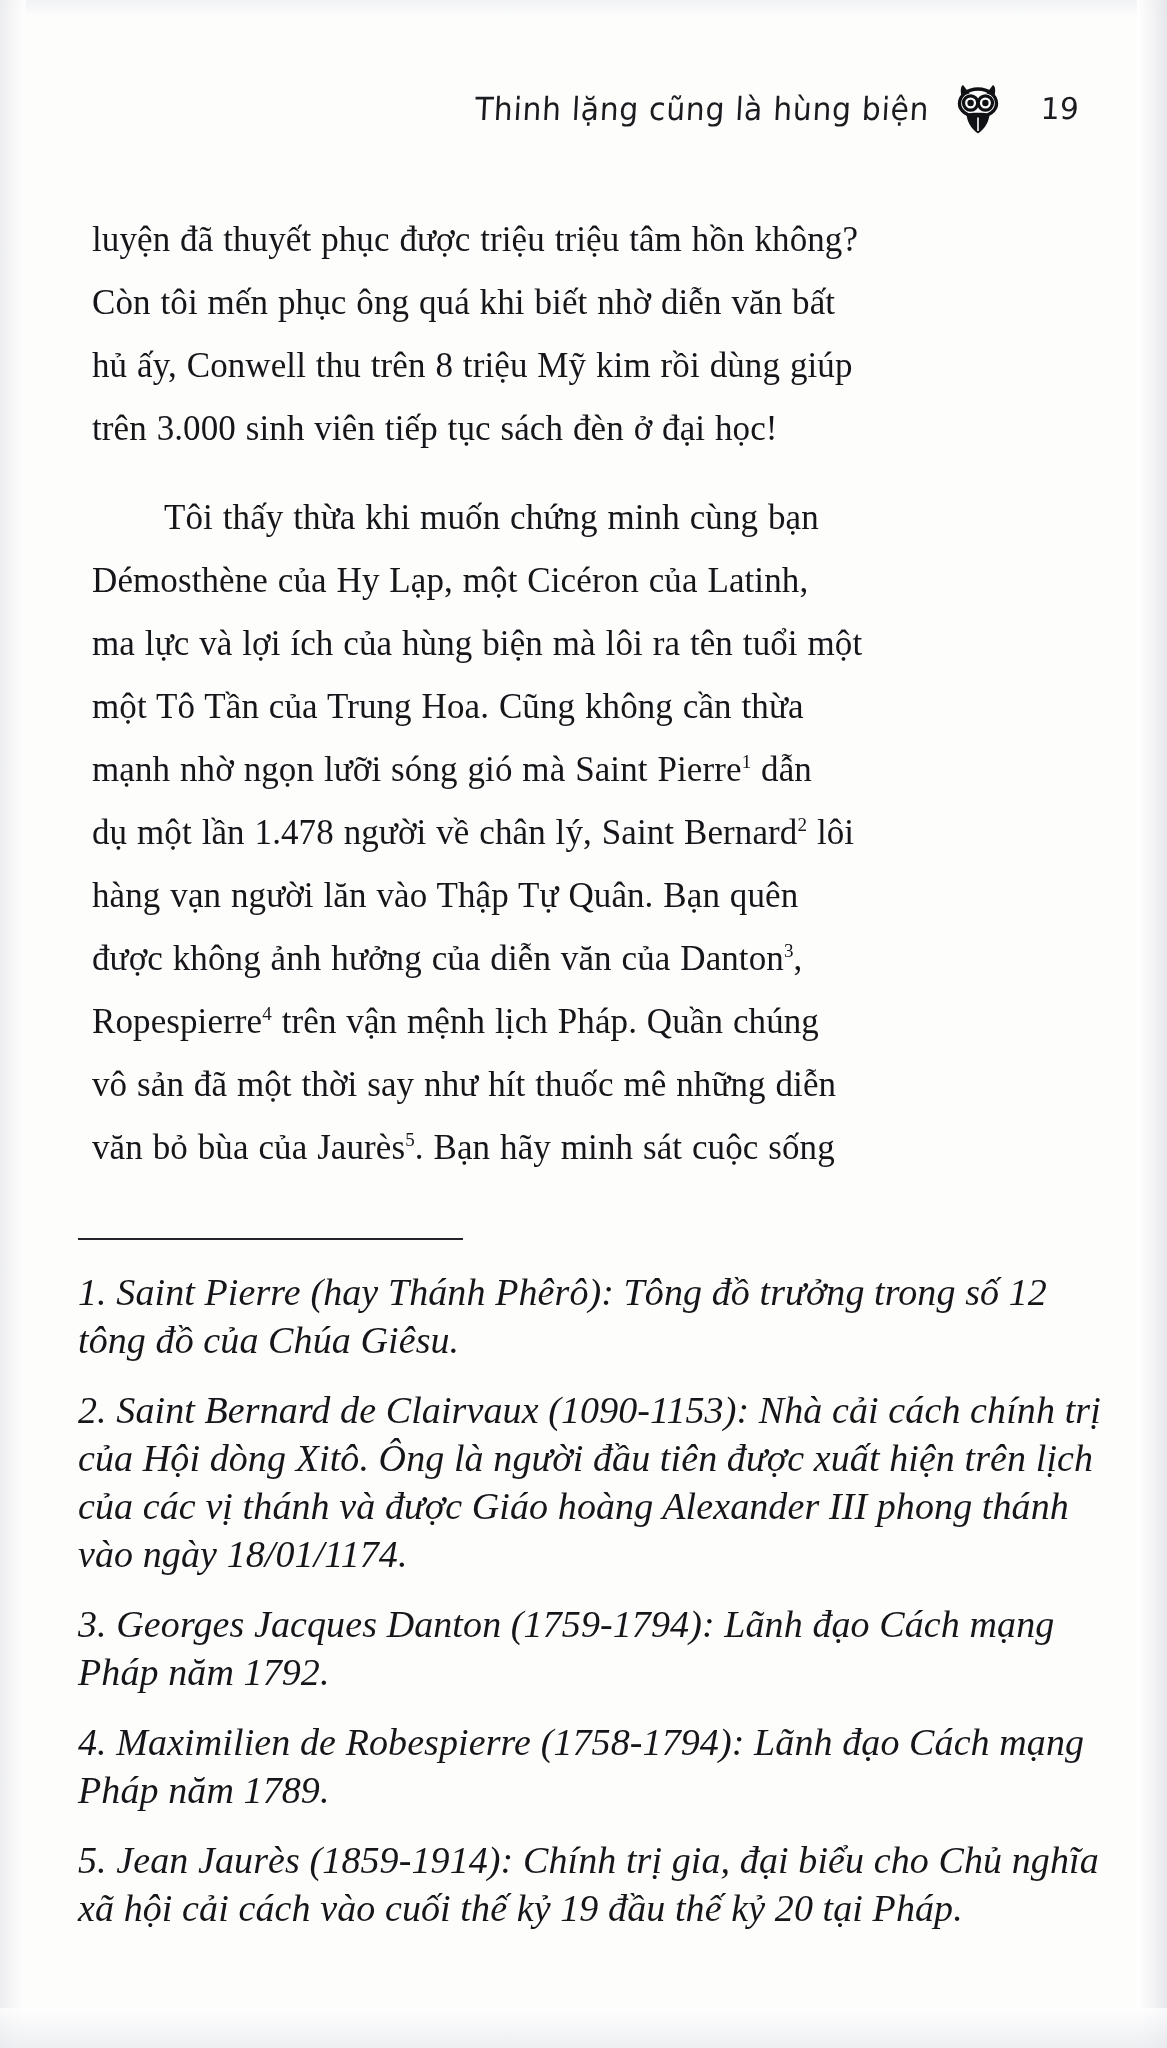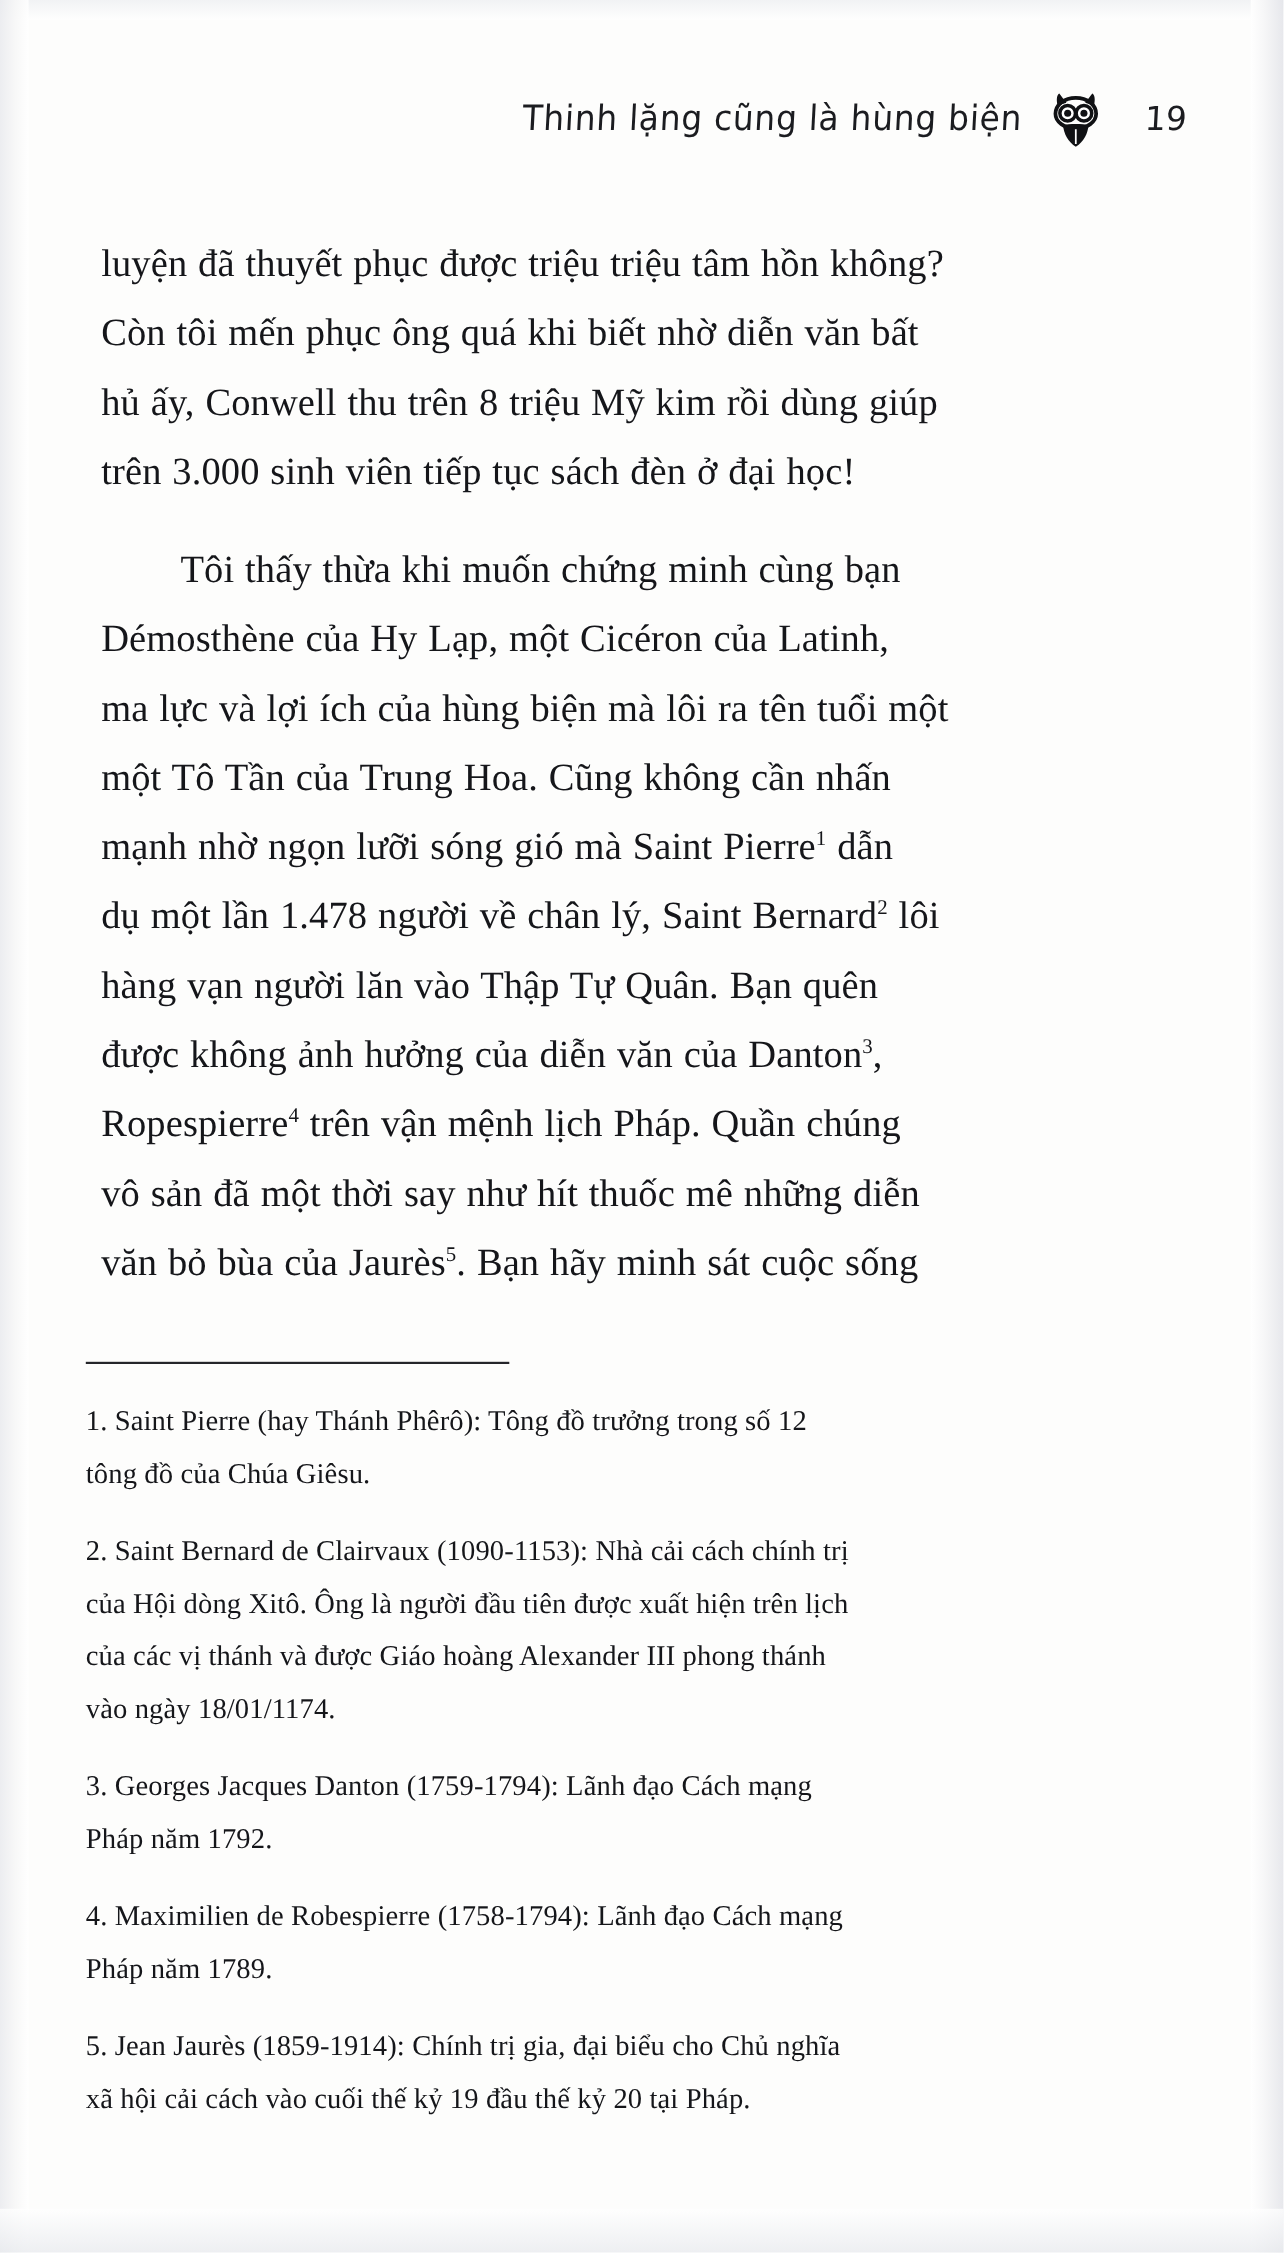--- a/index.html
+++ b/index.html
@@ -129,25 +129,26 @@
     height: 2px;
     background: #24252a;
   }
   .footnotes {
     position: absolute;
     top: 1268px;
     left: 78px;
     width: 915px;
   }
   .fn {
-    font-size: 26px;
+    font-size: 38px;
     line-height: 48px;
     text-align: justify;
     margin: 0 0 22px 0;
     letter-spacing: .1px;
+    font-style: italic;
   }
   .fn:last-child { margin-bottom: 0; }
   .fn .fline {
     display: block;
     white-space: nowrap;
   }
 </style>
 </head>
 <body>
 
@@ -208,21 +209,21 @@
       <span class="line">
         <span class="indent"></span><span>Tôi thấy thừa khi muốn chứng minh cùng bạn</span>
       </span>
       <span class="line-just">
         <span>Démosthène của Hy Lạp, một Cicéron của Latinh,</span>
       </span>
       <span class="line-just">
         <span>ma lực và lợi ích của hùng biện mà lôi ra tên tuổi một</span>
       </span>
       <span class="line-just">
-        <span>một Tô Tần của Trung Hoa. Cũng không cần nhấn</span>
+        <span>một Tô Tần của Trung Hoa. Cũng không cần thừa</span>
       </span>
       <span class="line-just">
         <span><span>mạnh nhờ ngọn lưỡi sóng gió mà Saint Pierre</span><sup>1</sup><span> dẫn</span></span>
       </span>
       <span class="line-just">
         <span><span>dụ một lần 1.478 người về chân lý, Saint Bernard</span><sup>2</sup><span> lôi</span></span>
       </span>
       <span class="line-just">
         <span>hàng vạn người lăn vào Thập Tự Quân. Bạn quên</span>
       </span>

